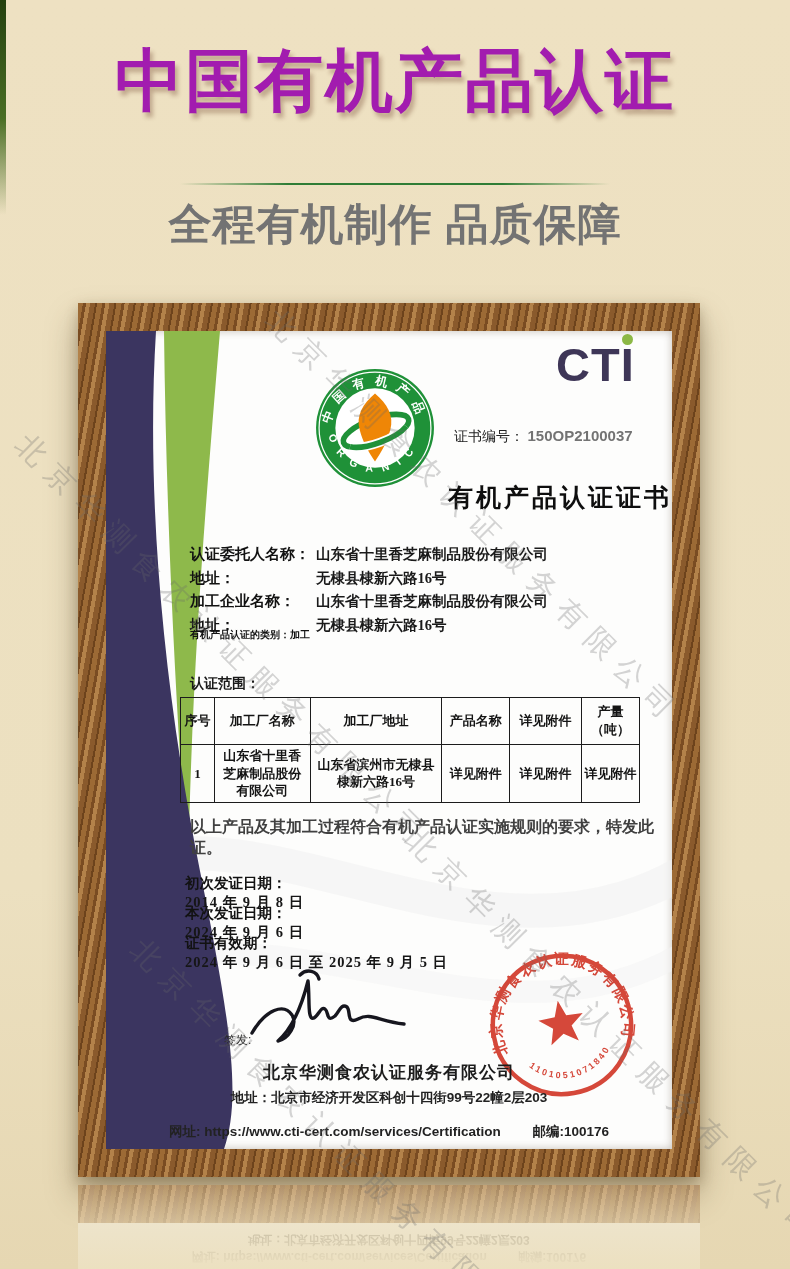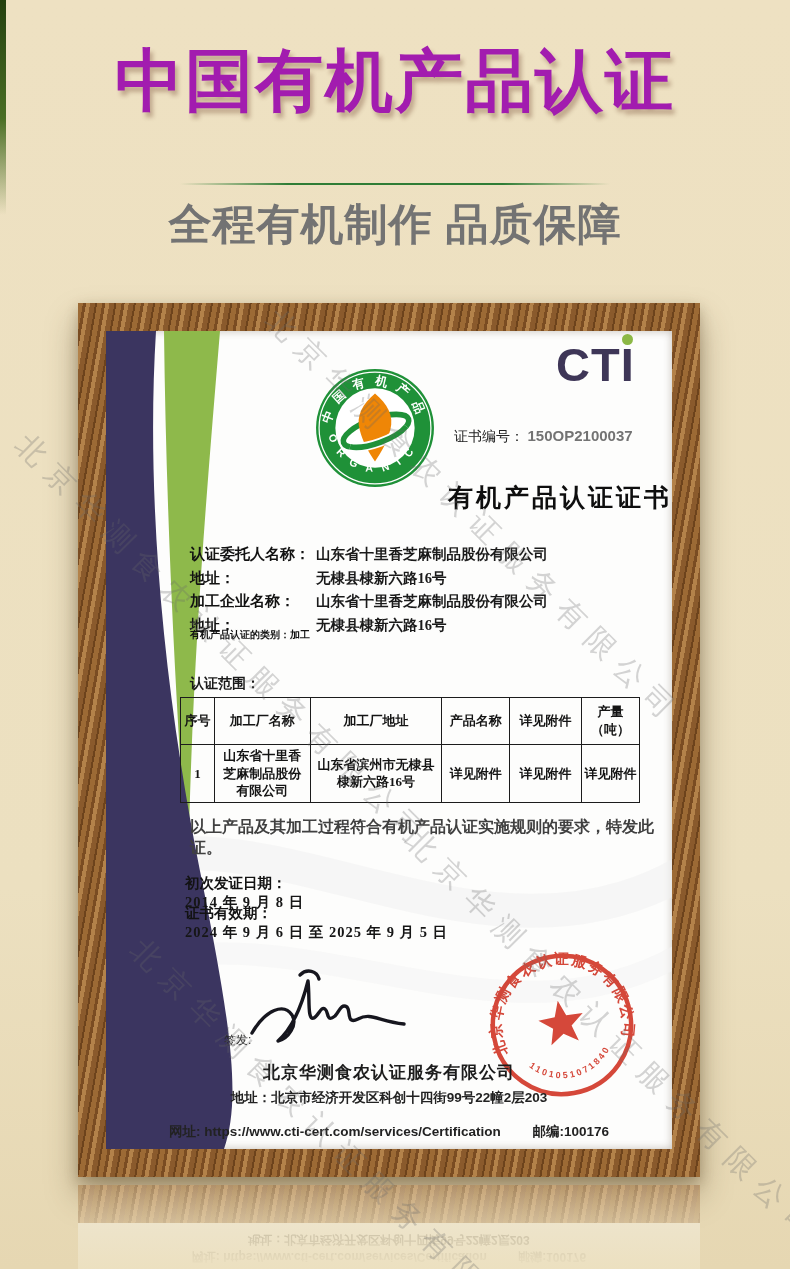--- a/index.html
+++ b/index.html
@@ -205,20 +205,24 @@
       </table>
 
     <div class="statement">以上产品及其加工过程符合有机产品认证实施规则的要求，特发此证。</div>
 
     <div class="dates">
       <div class="date-row">
         <span class="date-label">初次发证日期：</span>
         <span class="date-value">2014 年 9 月 8 日</span>
       </div>
       <div class="date-row">
+        <span class="date-label">本次发证日期：</span>
+        <span class="date-value">2024 年 9 月 6 日</span>
+      </div>
+      <div class="date-row">
         <span class="date-label">证书有效期：</span>
         <span class="date-value">2024 年 9 月 6 日 至  2025 年 9 月 5 日</span>
       </div>
     </div>
 
     <div class="sign-label">签发:</div>
     <svg class="signature" viewBox="0 0 185 108">
       <g fill="none" stroke="#16161e" stroke-width="3.4" stroke-linecap="round" stroke-linejoin="round">
         <path d="M14,74 C28,50 46,44 54,56 C60,66 50,80 40,82 C58,66 66,38 70,22 C72,40 69,62 76,59 C81,56 83,47 87,50 C91,53 88,64 97,57 C101,53 103,44 109,48 C113,52 108,66 120,60 C133,53 140,62 166,65"></path>
         <path d="M62,16 C69,9 79,12 81,20"></path>

